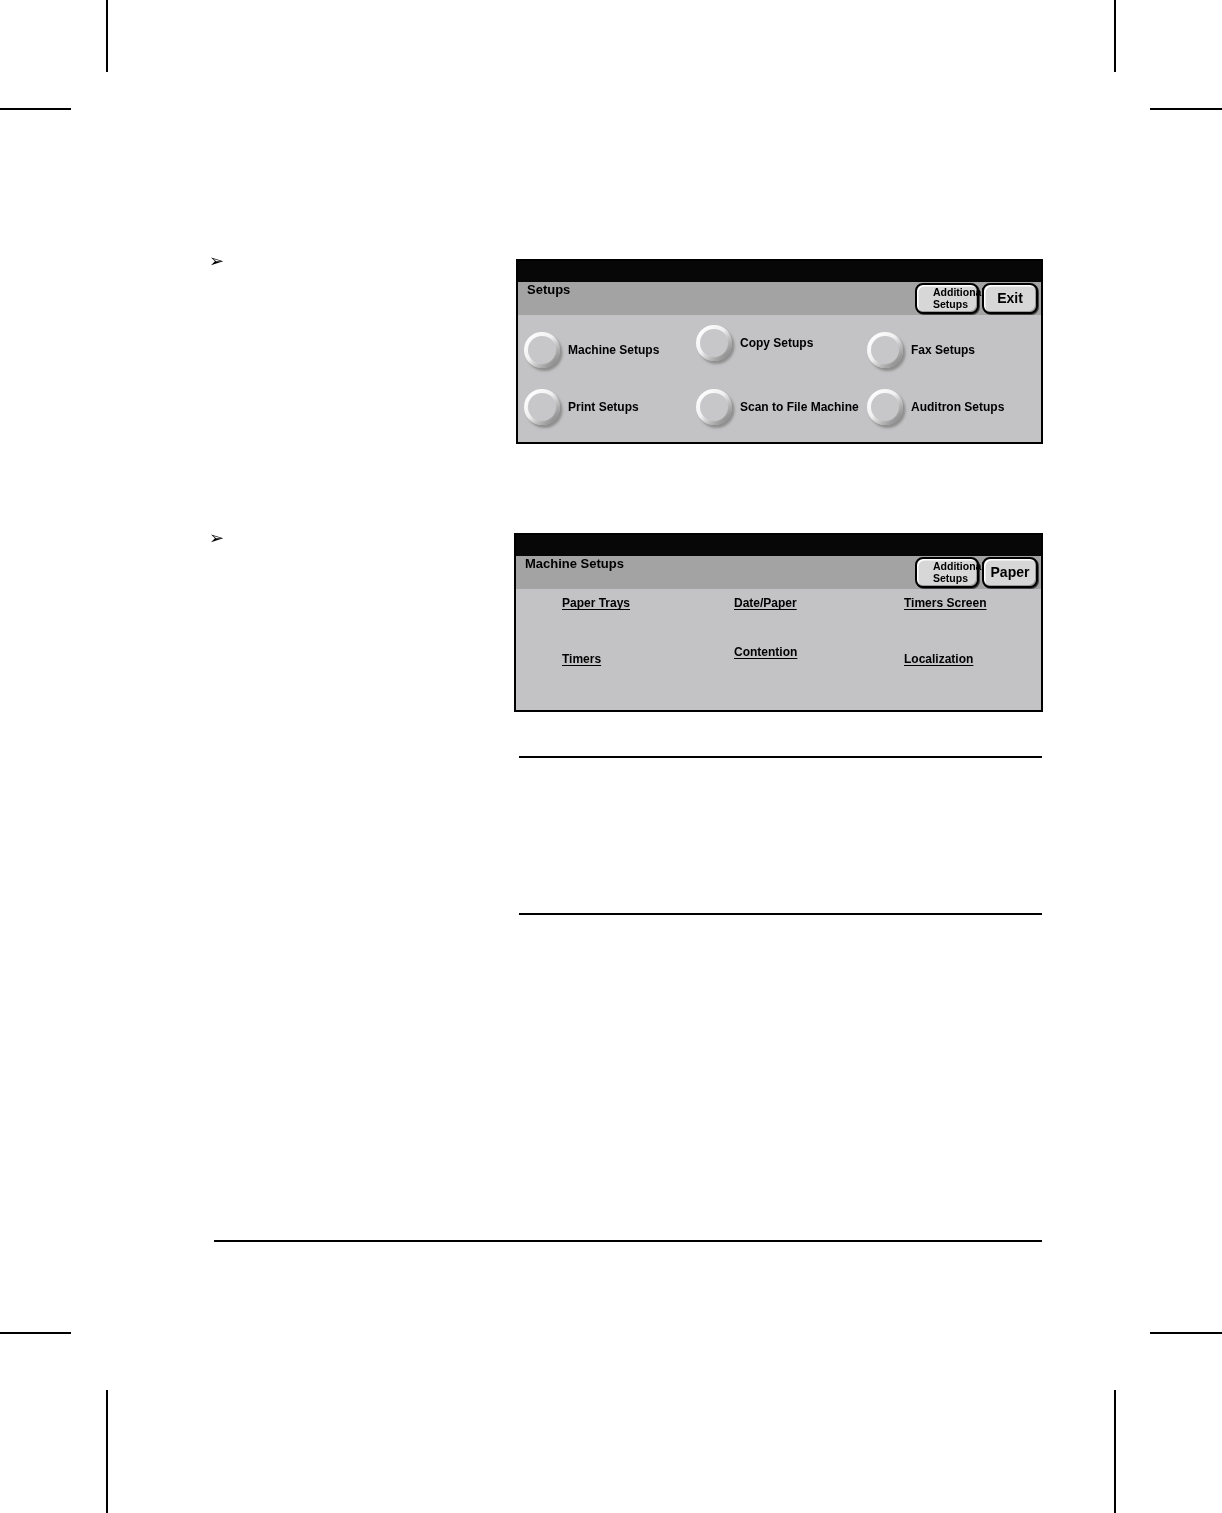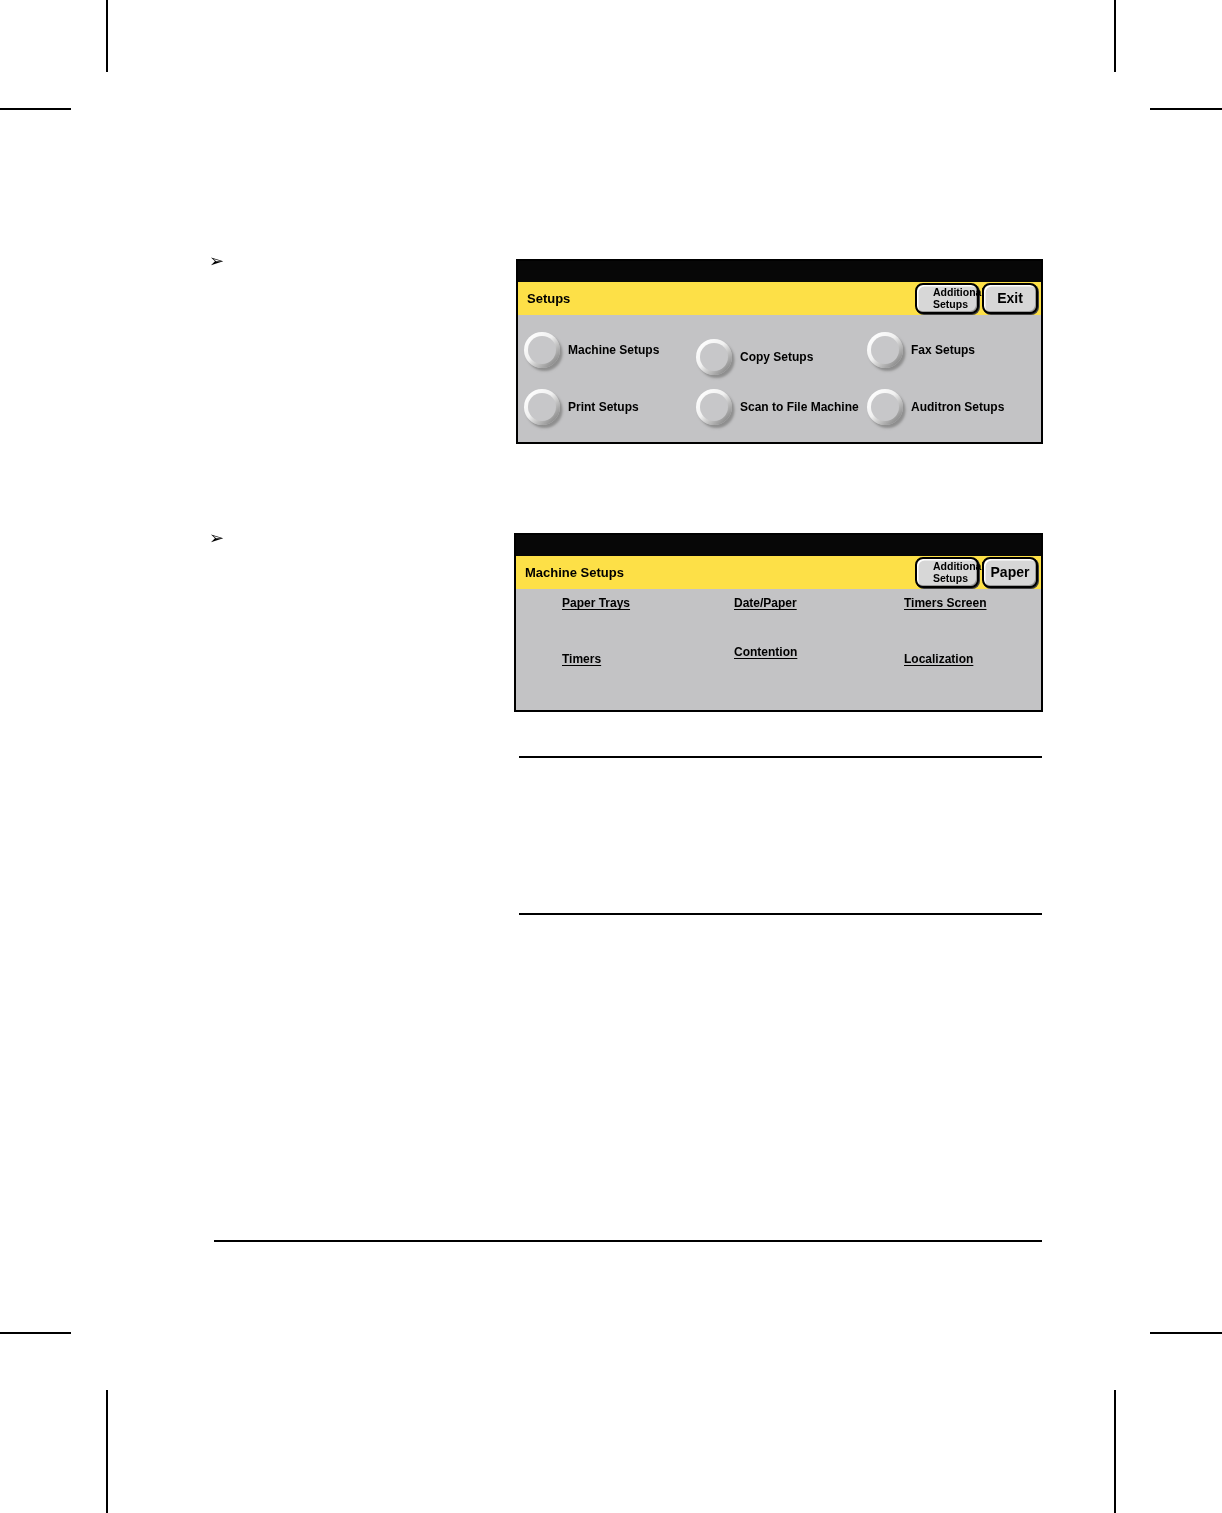--- a/index.html
+++ b/index.html
@@ -12,22 +12,22 @@
   .croph{position:absolute;height:1.5px;background:#000;}
   
   .bullet{position:absolute;font-size:18px;line-height:1;color:#000;
     font-family:"DejaVu Sans", sans-serif;}
   
   .hrule{position:absolute;height:2px;background:#000;}
   
   .screen{position:absolute;box-sizing:border-box;border:2px solid #000;
     background:#c3c3c5;display:flex;flex-direction:column;}
   .blackbar{height:21px;background:#070707;flex:0 0 auto;}
-  .hdr{height:33px;background:#fde047;flex:0 0 auto;position:relative;
-    display:flex;align-items:center;}
+  .hdr{height:33px;background:#a3a3a3;flex:0 0 auto;position:relative;
+    display:flex;align-items:flex-start;}
   .hdr-title{font-weight:bold;font-size:13px;color:#000;padding-left:9px;white-space:nowrap;}
   .hdr-btns{position:absolute;right:3px;top:1px;height:31px;display:flex;gap:3px;}
   .scr-btn{box-sizing:border-box;background:#d7d7d7;border:2px solid #000;border-radius:8px;
     font-weight:bold;font-size:10.5px;line-height:1.1;color:#000;display:flex;align-items:center;
     box-shadow:inset 1.5px 1.5px 0 #ffffff, inset -1px -1px 0 #9a9a9a, 1px 1px 0 #444;}
   .btn-two-line{width:64px;padding-left:16px;text-align:left;}
   .btn-single{width:56px;justify-content:center;font-size:14px;}
   .scr-body{position:relative;flex:1 1 auto;}
   
   .knob{width:36px;height:36px;border-radius:50%;position:relative;flex:0 0 auto;
@@ -66,21 +66,21 @@
       <div class="hdr-btns">
         <div class="scr-btn btn-two-line">Additional Setups</div>
         <div class="scr-btn btn-single">Exit</div>
       </div>
     </div>
     <div class="scr-body">
       <div class="opt" style="left:6px;top:17px">
         <span class="knob"></span>
         <span class="opt-label">Machine Setups</span>
       </div>
-      <div class="opt" style="left:178px;top:24px">
+      <div class="opt" style="left:178px;top:10px">
         <span class="knob"></span>
         <span class="opt-label">Copy Setups</span>
       </div>
       <div class="opt" style="left:349px;top:17px">
         <span class="knob"></span>
         <span class="opt-label">Fax Setups</span>
       </div>
       <div class="opt" style="left:6px;top:74px">
         <span class="knob"></span>
         <span class="opt-label">Print Setups</span>

